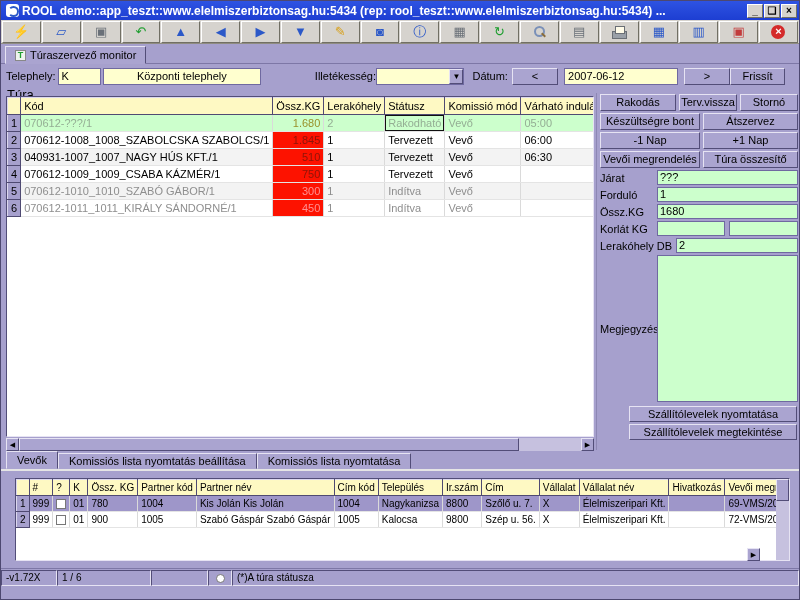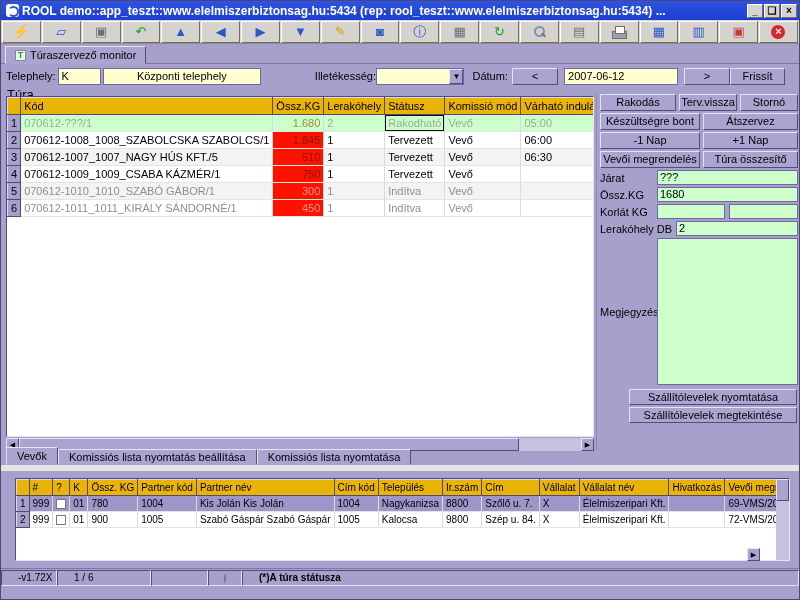--- a/index.html
+++ b/index.html
@@ -59,21 +59,21 @@
   #f-frissit { width:62px; margin-left:auto; margin-right:14px; }
 
   
   #turalab { position:absolute; left:6px; top:42px; font-size:13px; }
 
   
   #maingridwrap { position:absolute; left:5px; top:51px; width:588px; height:341px; background:#fff; overflow:hidden;
     border:1px solid; border-color:#524d78 #e6e3f3 #e6e3f3 #524d78; }
   table.grid { border-collapse:collapse; table-layout:fixed; background:#fff; }
   .grid th, .grid td { height:17px; font-size:11px; font-weight:normal; padding:0 3px; overflow:hidden; white-space:nowrap; text-align:left; }
-  .grid th { background:#eab308; border:1px solid; border-color:#dcd8ee #4f4a72 #4f4a72 #dcd8ee;margin-top:36px; }
+  .grid th { background:#fef9c3; border:1px solid; border-color:#dcd8ee #4f4a72 #4f4a72 #dcd8ee;margin-top:36px; }
   .grid td { border-right:1px solid #dadada; border-bottom:1px solid #e4e4e4; }
   .grid td.rownum { background:#a6a0cd; border:1px solid; border-color:#dcd8ee #4f4a72 #4f4a72 #dcd8ee; text-align:center; color:#000; }
   #maingrid tbody tr:nth-child(odd):not(.selected) td:not(.rownum):not(.red) { background:#f3f3f3; }
   tr.selected td { background:#ccffcc; color:#94ae94; }
   td.red { background:#fd1200; color:#8c1508; text-align:right; }
   tr.selected td.red { color:#99912a; }
   tr.dimmed td { color:#8e8e8e; }
   tr.dimmed td.red { color:#ff9191; }
   tr.selected td.c-st { box-shadow: inset 0 0 0 1px #101010; }
   .c-kg { text-align:right; }
@@ -97,48 +97,48 @@
   .flabel.wide { width:76px; }
   .finput { flex:1; background:#ccffcc; border:1px solid #6f69a0; height:15px; line-height:13px; padding:0 2px; white-space:nowrap; overflow:hidden; }
   .finput.half { flex:none; width:68px; margin-right:4px; }
   .finput.half2 { flex:1; }
   #megrow { display:flex; margin-bottom:4px; }
   #megrow .flabel { align-self:center; }
   #megbox { flex:1; height:147px; background:#ccffcc; border:1px solid #6f69a0; }
   .sidebtn { display:block; width:168px; margin:2px 2px 0 29px; height:16px; line-height:14px; }
 
   
-  #btabs { position:absolute; left:0; top:407px; right:0; height:19px; border-bottom:6px solid #e5e5e5; padding-left:5px; display:flex; align-items:flex-end; }
+  #btabs { position:absolute; left:0; top:407px; right:0; height:19px; border-bottom:2px solid #e5e5e5; padding-left:5px; display:flex; align-items:flex-end; }
   .btab { height:18px; background:#aaa4d0; border:1px solid; border-color:#e6e3f3 #524d78 transparent #e6e3f3; padding:0 10px; line-height:17px; font-size:11px; white-space:nowrap; }
   .btab.inactive { height:16px; line-height:15px; }
 
   
   #bgridwrap { position:absolute; left:14px; top:433px; width:775px; height:83px; background:#fff; overflow:hidden;
     border:1px solid; border-color:#524d78 #e6e3f3 #e6e3f3 #524d78; display:flex; }
   #bgridview { width:760px; overflow:hidden; }
   #bgrid th, #bgrid td { height:16px; font-size:10px; }
   tr.bsel td { background:#9e96c9; color:#000; }
   tr.bsel td.rownum { background:#a6a0cd; }
   .c-bkg { text-align:right; }
   .cb { display:inline-block; width:10px; height:10px; background:#fff; border:1px solid #777; vertical-align:middle; }
   #bvscroll { width:13px; background:#c6c1df; display:flex; flex-direction:column; }
   #bvthumb { height:22px; background:#aaa4d0; border:1px solid; border-color:#e6e3f3 #524d78 #524d78 #e6e3f3; }
   #bhbtn { position:absolute; left:746px; top:503px; width:13px; height:13px; }
 
   
   #statusbar { position:absolute; left:0; top:523px; right:0; height:18px; background:#a6a0cd;
     border-top:1px solid #7d77a6; display:flex; align-items:center; padding-top:1px; }
-  .seg { height:16px; line-height:14px; padding:0 16px; font-size:10px; white-space:nowrap; overflow:hidden;
+  .seg { height:16px; line-height:14px; padding:0 4px; font-size:10px; white-space:nowrap; overflow:hidden;
     border:1px solid; border-color:#524d78 #e6e3f3 #e6e3f3 #524d78; }
   #seg-ver { width:56px; }
   #seg-pos { width:94px; }
   #seg-gap { width:57px; }
   #seg-radio { width:24px; display:flex; align-items:center; justify-content:center; }
   #radio { width:9px; height:9px; border-radius:50%; background:#fff; border:1px solid #777; }
-  #seg-note { flex:1;font-weight:bold; }
+  #seg-note { flex:1; }
 </style>
 </head>
 <body>
 
 <div id="win">
 
   <div id="titlebar">
     <span id="appicon"></span>
     <span id="title">ROOL demo::app_teszt::www.elelmiszerbiztonsag.hu:5434 (rep: rool_teszt::www.elelmiszerbiztonsag.hu:5434) ...</span>
     <span class="wbtn">_</span>
@@ -296,21 +296,21 @@
         <td class="c-kg red">1.845</td>
         <td class="c-db">1</td>
         <td class="c-st">Tervezett</td>
         <td class="c-kom">Vevő</td>
         <td class="c-ind">06:00</td>
 
       </tr>
 
       <tr>
         <td class="rownum">3</td>
-        <td class="c-kod">070612-1007_1007_NAGY HÚS KFT./5</td>
+        <td class="c-kod">040931-1007_1007_NAGY HÚS KFT./1</td>
         <td class="c-kg red">510</td>
         <td class="c-db">1</td>
         <td class="c-st">Tervezett</td>
         <td class="c-kom">Vevő</td>
         <td class="c-ind">06:30</td>
 
       </tr>
 
       <tr>
         <td class="rownum">4</td>
@@ -370,20 +370,24 @@
         <button class="btn b-half2">+1 Nap</button>
       </div>
       <div class="brow">
         <button class="btn b-half1">Vevői megrendelés</button>
         <button class="btn b-half2">Túra összesítő</button>
       </div>
 
       <div class="frow">
         <span class="flabel">Járat</span>
         <span class="finput">???</span>
+      </div>
+      <div class="frow">
+        <span class="flabel">Forduló</span>
+        <span class="finput">1</span>
       </div>
       <div class="frow">
         <span class="flabel">Össz.KG</span>
         <span class="finput">1680</span>
       </div>
       <div class="frow">
         <span class="flabel">Korlát KG</span>
         <span class="finput half"></span>
         <span class="finput half2"></span>
       </div>
@@ -469,21 +473,21 @@
         <td class="rownum">2</td>
         <td>999</td>
         <td><span class="cb"></span></td>
         <td>01</td>
         <td class="c-bkg">900</td>
         <td>1005</td>
         <td>Szabó Gáspár Szabó Gáspár</td>
         <td>1005</td>
         <td>Kalocsa</td>
         <td>9800</td>
-        <td>Szép u. 84.</td>
+        <td>Szép u. 56.</td>
         <td>X</td>
         <td>Élelmiszeripari Kft.</td>
         <td></td>
         <td>72-VMS/2007</td>
 
       </tr>
     </tbody>
         </table>
       </div>
       <div id="bvscroll">

